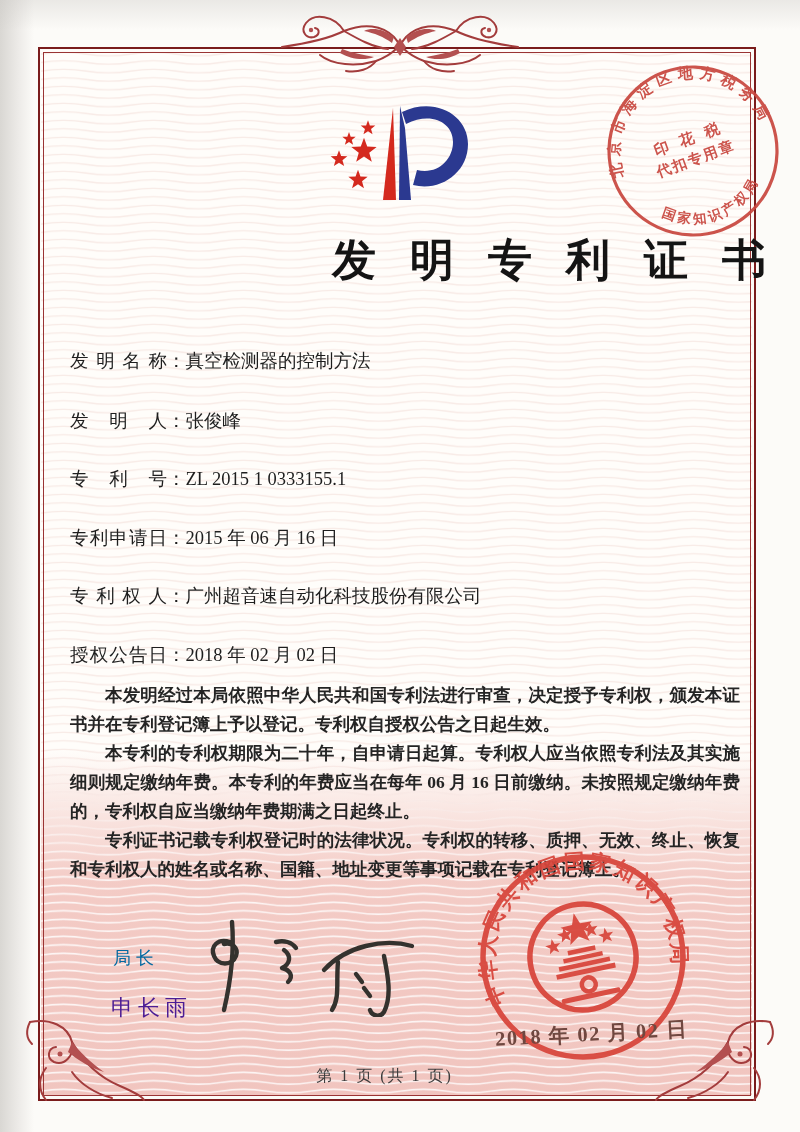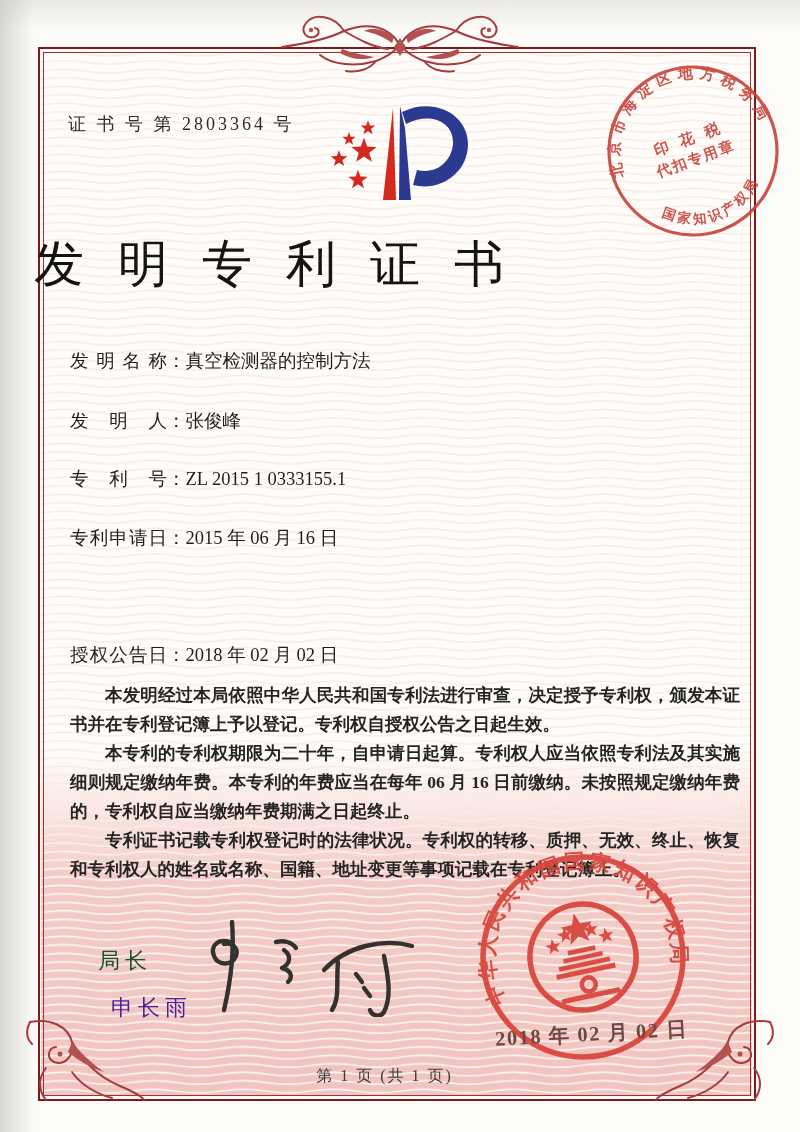--- a/index.html
+++ b/index.html
@@ -22,29 +22,29 @@
   .orn-stroke{stroke:var(--ornament,#a33c3c);stroke-width:2;fill:none;stroke-linecap:round;}
   .orn-fill{fill:var(--ornament-fill,#b35050);}
   .cert-no{position:absolute;left:68px;top:112px;font-size:18px;letter-spacing:3px;
     color:#2d2d2d;z-index:3;}
   .logo{position:absolute;left:326px;top:96px;z-index:3;}
   .logo-red{fill:var(--logo-red,#d4291e);}
   .logo-blue{fill:var(--logo-blue,#2b3990);}
   .stamp{position:absolute;left:598px;top:56px;z-index:4;opacity:.92;}
   .stamp text{fill:var(--stamp-red,#c8463e);font-family:"Liberation Serif",serif;font-weight:bold;}
   .stamp-ring{stroke:var(--stamp-red,#c8463e);stroke-width:3.2;fill:none;}
-  .title{position:absolute;left:0;right:0;top:231px;text-align:left;z-index:3;
-    font-size:50px;font-weight:400;letter-spacing:34px;text-indent:34px;color:#141414;}
+  .title{position:absolute;left:0;right:0;top:231px;text-align:right;z-index:3;
+    font-size:44px;font-weight:700;letter-spacing:34px;text-indent:34px;color:#141414;}
   .field{position:absolute;left:70px;font-size:18.5px;color:#1e1e1e;z-index:3;white-space:nowrap;}
   .flabel{display:inline-block;width:97px;text-align:justify;text-align-last:justify;}
   .paras{position:absolute;left:70px;top:681px;width:670px;z-index:3;
     font-size:17.5px;line-height:29px;text-align:justify;color:#242424;font-weight:bold;}
   .paras p{margin:0;text-indent:2em;}
-  .sig-title{position:absolute;left:98px;top:946px;font-size:22px;letter-spacing:5px;
-    color:#14532d;z-index:3;}
+  .sig-title{position:absolute;left:113px;top:946px;font-size:18px;letter-spacing:5px;
+    color:#0369a1;z-index:3;}
   .sig-name{position:absolute;left:111px;top:993px;font-size:22px;letter-spacing:5px;
     color:#4c1d95;z-index:3;}
   .sig-script{position:absolute;left:188px;top:912px;z-index:3;}
   .sig-script path{stroke:var(--signature-ink,#34322e);stroke-width:4.4;fill:none;
     stroke-linecap:round;stroke-linejoin:round;}
   .seal{position:absolute;left:458px;top:832px;z-index:4;opacity:.94;}
   .seal .seal-red{fill:var(--seal-red,#d8463c);}
   .seal-ring{stroke:var(--seal-red,#d8463c);stroke-width:5.5;fill:none;}
   .seal text{font-family:"Liberation Serif",serif;font-weight:bold;}
   .seal-arc-text{fill:var(--seal-red,#d8463c);}
@@ -118,21 +118,20 @@
       <path class="orn-stroke" d="M14 6 C 10 14, 10 22, 16 28"></path>
       <path class="orn-fill" d="M56 26 C 64 36, 74 46, 88 56 C 74 52, 62 44, 52 36 Z"></path>
       <circle class="orn-fill" cx="44" cy="38" r="2.5"></circle>
     </g>
   </svg>
 
   <svg class="orn" style="left:654px;top:1016px" width="130" height="100" viewBox="0 0 130 100">
     <use href="#flourC" transform="translate(130,0) scale(-1,1)"></use>
   </svg>
 
-  <div class="cert-no">证 书 号 第 2803364 号</div>
 
   <svg class="logo" width="152" height="124" viewBox="0 0 152 124">
     <use class="logo-red" href="#star" transform="translate(42,32) scale(1.1)"></use>
     <use class="logo-red" href="#star" transform="translate(23,43) scale(1.0)"></use>
     <use class="logo-red" href="#star" transform="translate(13,63) scale(1.25)"></use>
     <use class="logo-red" href="#star" transform="translate(38,55) scale(1.9)"></use>
     <use class="logo-red" href="#star" transform="translate(32,84) scale(1.45)"></use>
     <polygon class="logo-red" points="67,12 57,104 70,104"></polygon>
     <polygon class="logo-blue" points="74,10 73,104 85,104 79,32"></polygon>
     <path class="logo-blue" d="M76 16 C 110 0 142 20 142 48 C 142 77 114 96 87 89 L 91 74 C 111 79 127 64 127 46 C 127 27 106 15 80 28 Z"></path>
@@ -162,20 +161,23 @@
     <span class="flabel">发明名称</span><span>：</span><span>真空检测器的控制方法</span>
   </div>
   <div class="field" style="top:408px">
     <span class="flabel">发明人</span><span>：</span><span>张俊峰</span>
   </div>
   <div class="field" style="top:466px">
     <span class="flabel">专利号</span><span>：</span><span>ZL 2015 1 0333155.1</span>
   </div>
   <div class="field" style="top:525px">
     <span class="flabel">专利申请日</span><span>：</span><span>2015 年 06 月 16 日</span>
+  </div>
+  <div class="field" style="top:583px">
+    <span class="flabel">专利权人</span><span>：</span><span>广州超音速自动化科技股份有限公司</span>
   </div>
   <div class="field" style="top:642px">
     <span class="flabel">授权公告日</span><span>：</span><span>2018 年 02 月 02 日</span>
   </div>
 
   <div class="paras">
     <p>本发明经过本局依照中华人民共和国专利法进行审查，决定授予专利权，颁发本证书并在专利登记簿上予以登记。专利权自授权公告之日起生效。</p>
     <p>本专利的专利权期限为二十年，自申请日起算。专利权人应当依照专利法及其实施细则规定缴纳年费。本专利的年费应当在每年 06 月 16 日前缴纳。未按照规定缴纳年费的，专利权自应当缴纳年费期满之日起终止。</p>
     <p>专利证书记载专利权登记时的法律状况。专利权的转移、质押、无效、终止、恢复和专利权人的姓名或名称、国籍、地址变更等事项记载在专利登记簿上。</p>
   </div>

